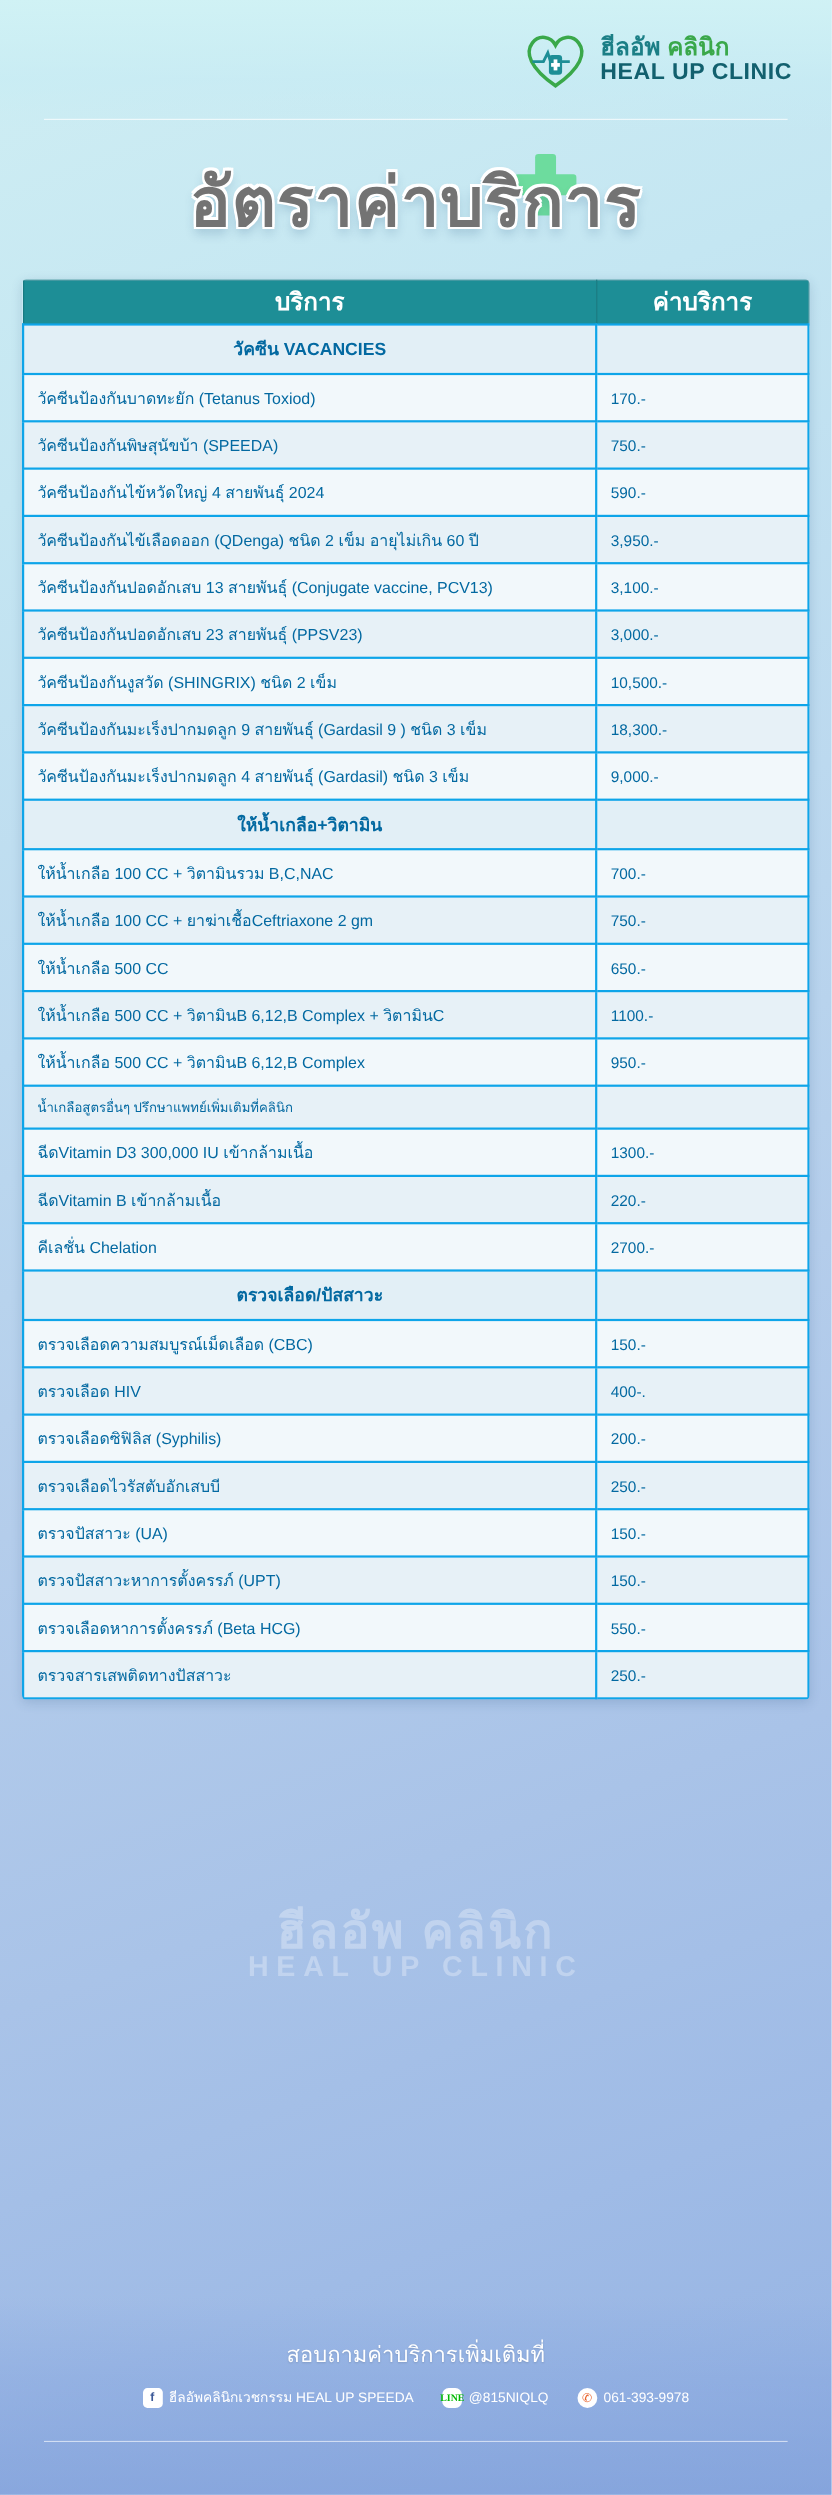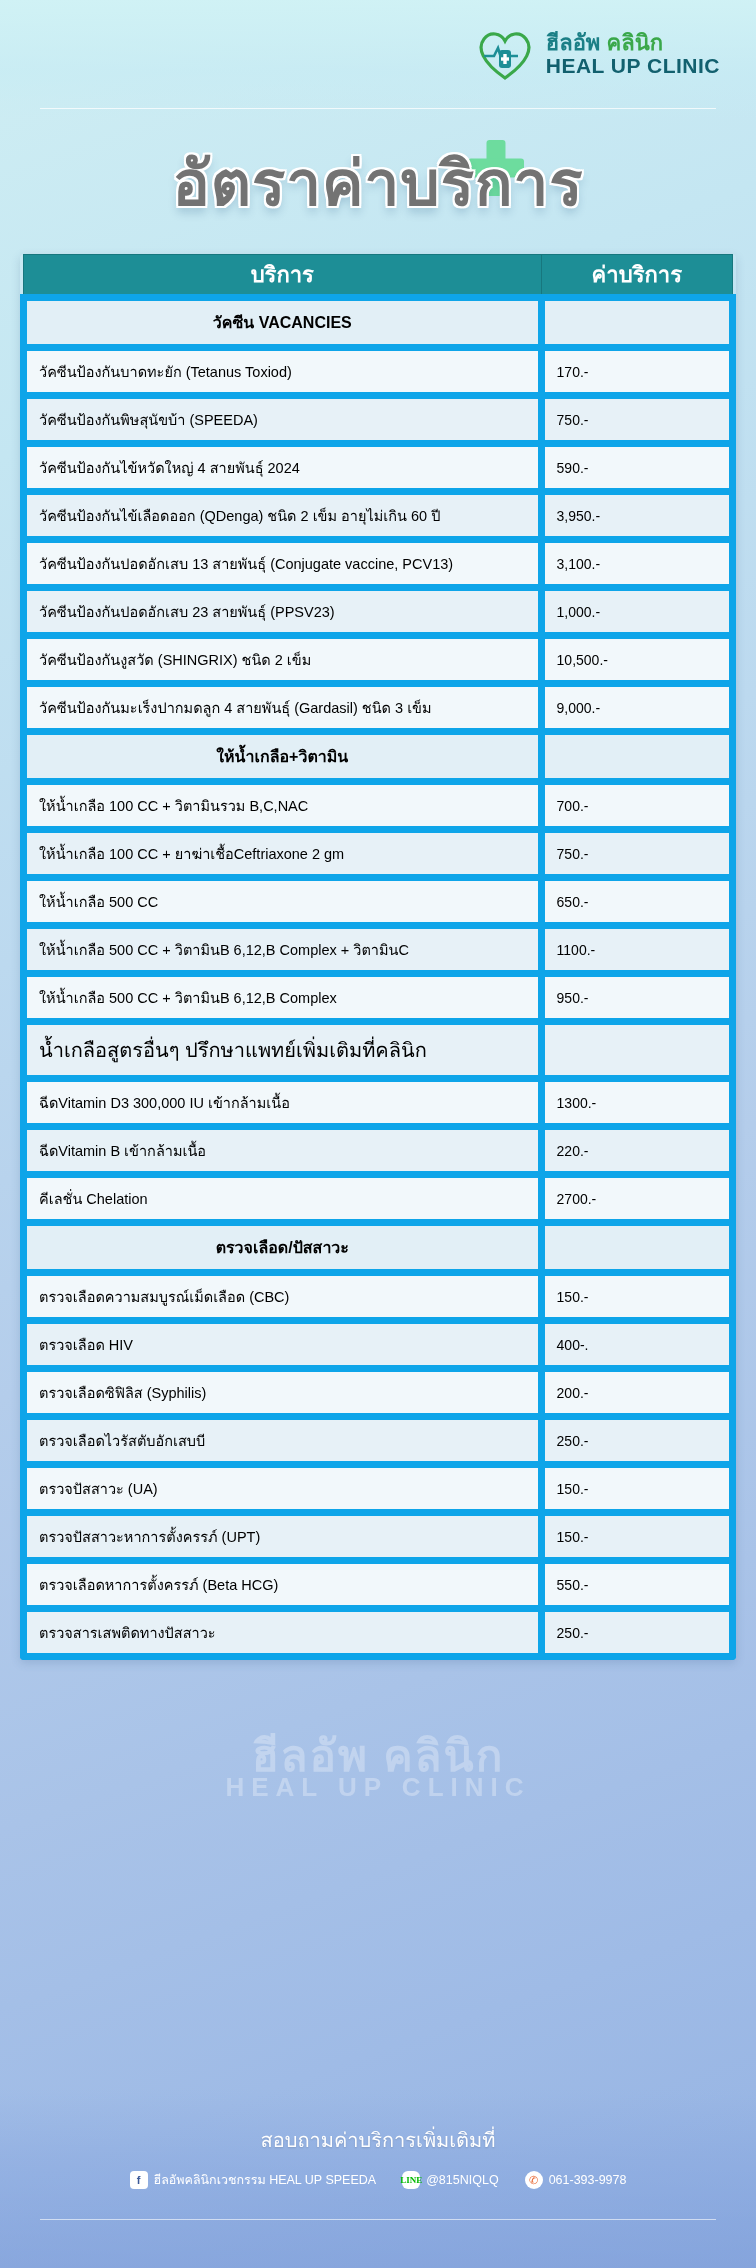--- a/index.html
+++ b/index.html
@@ -143,38 +143,38 @@
     font-weight: bold;
     padding: 2px 6px;
     text-align: center;
     border: 1px solid #17777e;
   }
   .col-service { width: 73%; }
   .col-price { width: 27%; }
 
   td {
     font-size: 14.5px;
-    color: #000000;
+    color: #0369a1;
     padding: 9px 12px;
-    border: 7px solid #0ea5e9;
+    border: 2px solid #0ea5e9;
     background: #f2f8fb;
   }
   tr.alt td { background: #e7f1f7; }
   td.price {
     text-align: left;
     font-size: 14px;
   }
   tr.section td {
     text-align: center;
     font-weight: bold;
     font-size: 16px;
     background: #e2eff6;
   }
   tr.section td.price { background: #e2eff6; }
-  tr.note td { font-size: 20px; }
+  tr.note td { font-size: 12px; font-family: Liberation Serif, serif; }
 
   
   .footer {
     position: absolute;
     bottom: 0; left: 0; right: 0;
     height: 180px;
     background: linear-gradient(180deg, rgba(140,170,225,0) 0%, rgba(128,160,220,0.35) 40%, rgba(120,152,215,0.55) 100%);
   }
   .footer-head {
     text-align: center;
@@ -284,25 +284,29 @@
         <tr class="alt">
           <td>วัคซีนป้องกันไข้เลือดออก (QDenga) ชนิด 2 เข็ม อายุไม่เกิน 60 ปี</td>
           <td class="price">3,950.-</td>
         </tr>
         <tr class="">
           <td>วัคซีนป้องกันปอดอักเสบ 13 สายพันธุ์ (Conjugate vaccine, PCV13)</td>
           <td class="price">3,100.-</td>
         </tr>
         <tr class="alt">
           <td>วัคซีนป้องกันปอดอักเสบ 23 สายพันธุ์ (PPSV23)</td>
-          <td class="price">1,000.-</td>
+          <td class="price">3,000.-</td>
         </tr>
         <tr class="">
           <td>วัคซีนป้องกันงูสวัด (SHINGRIX) ชนิด 2 เข็ม</td>
           <td class="price">10,500.-</td>
+        </tr>
+        <tr class="alt">
+          <td>วัคซีนป้องกันมะเร็งปากมดลูก 9 สายพันธุ์ (Gardasil 9 ) ชนิด 3 เข็ม</td>
+          <td class="price">18,300.-</td>
         </tr>
         <tr class="">
           <td>วัคซีนป้องกันมะเร็งปากมดลูก 4 สายพันธุ์ (Gardasil) ชนิด 3 เข็ม</td>
           <td class="price">9,000.-</td>
         </tr>
         <tr class="section">
           <td>ให้น้ำเกลือ+วิตามิน</td>
           <td class="price"></td>
         </tr>
         <tr class="">

